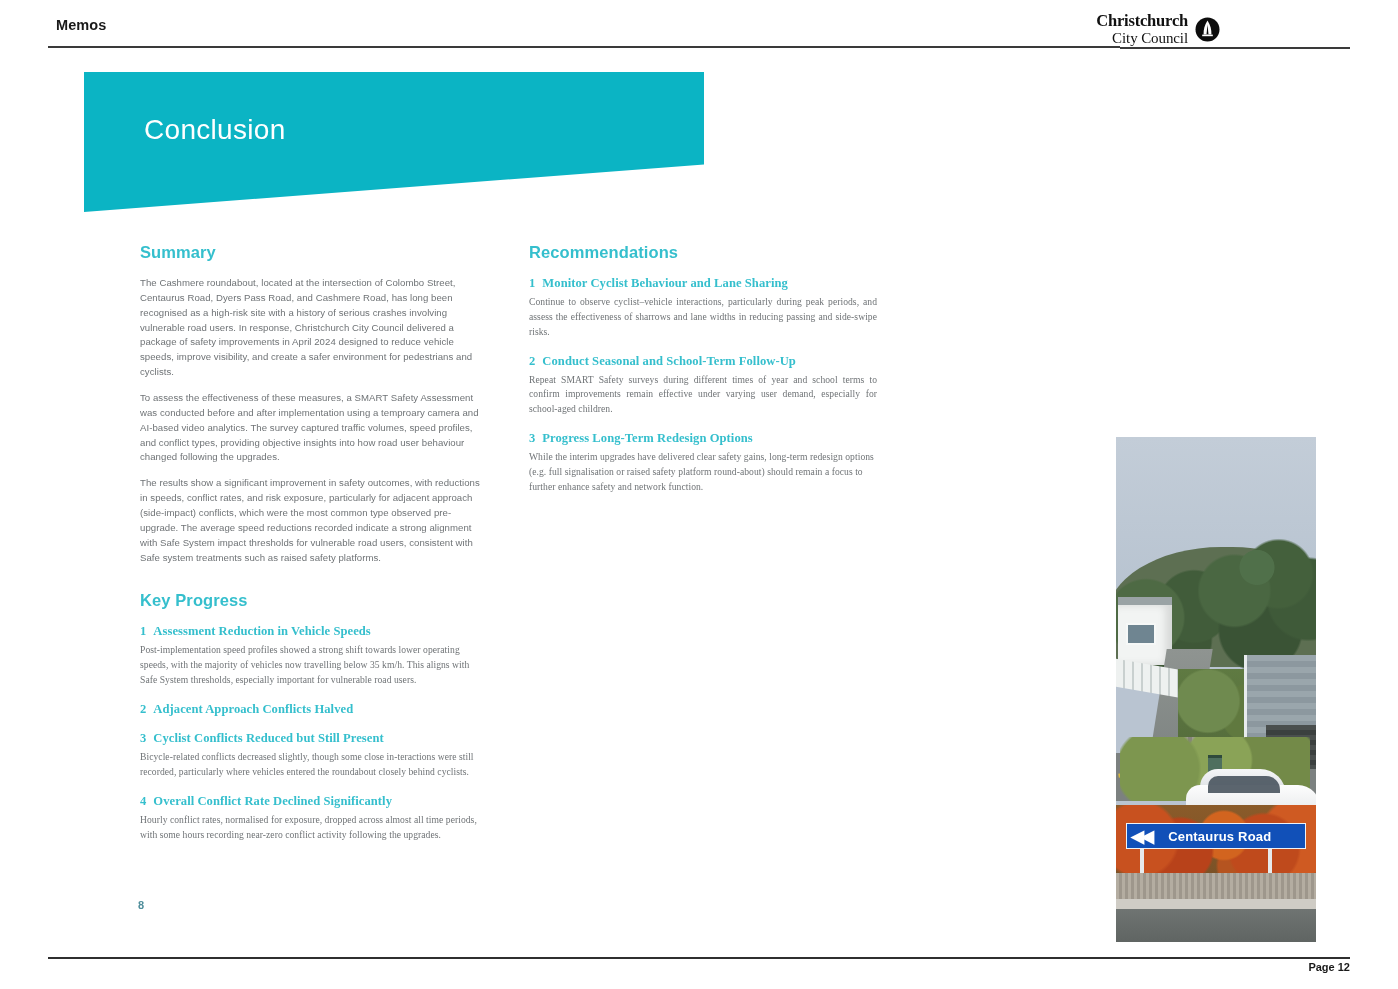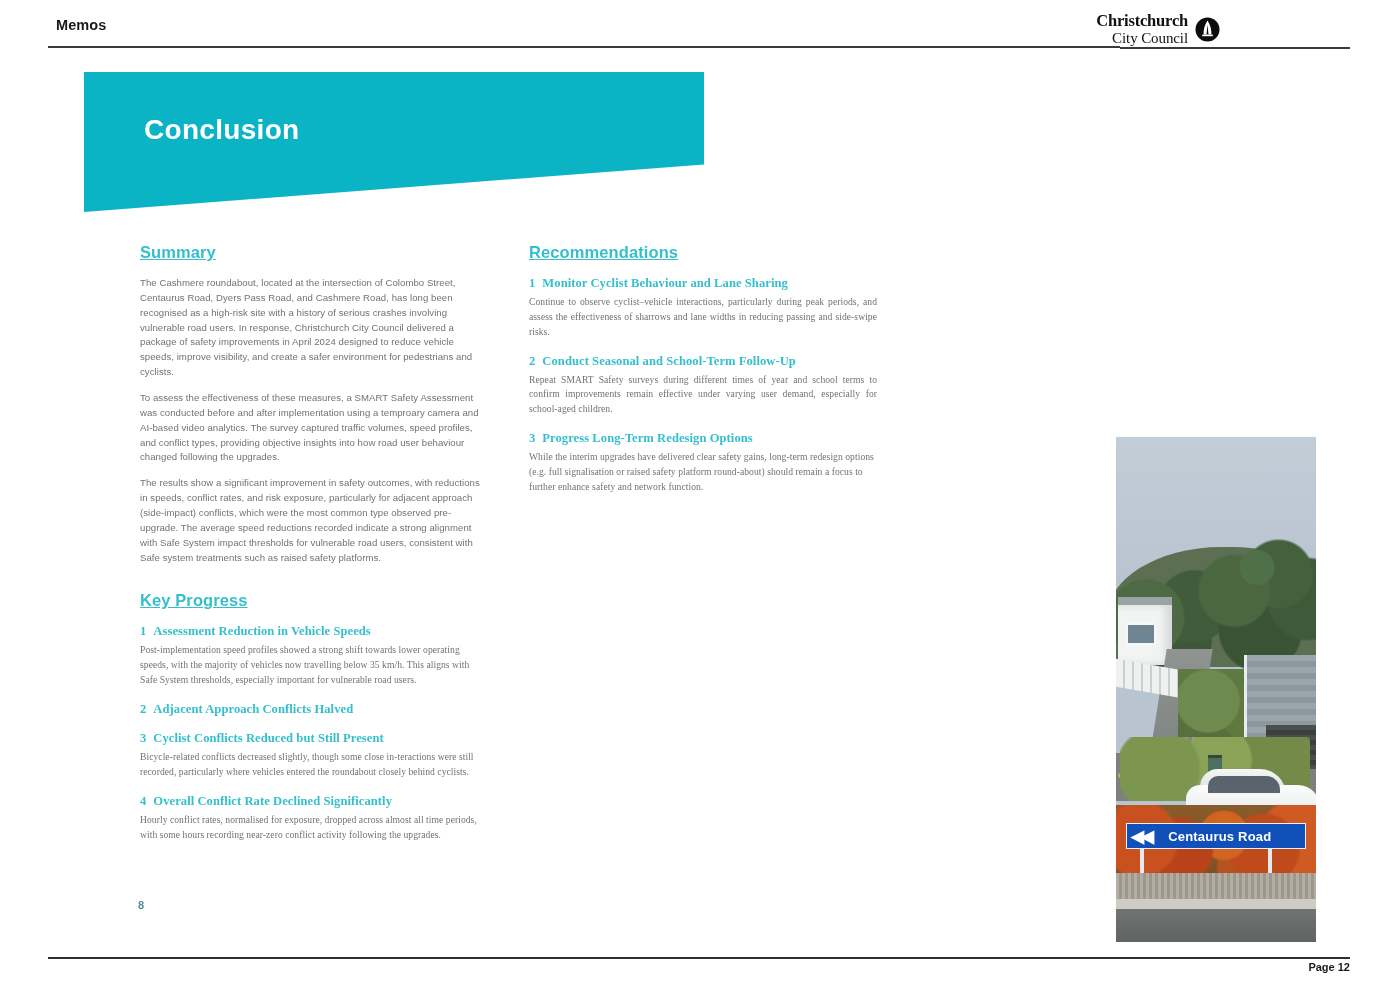--- a/index.html
+++ b/index.html
@@ -97,41 +97,40 @@
     width: 620px;
     height: 140px;
     background: #0bb4c4;
     clip-path: polygon(0 0, 100% 0, 100% 66%, 0 100%);
   }
   .banner-title {
     position: absolute;
     left: 60px;
     top: 42px;
     font-size: 28px;
-    font-weight: bold;
+    font-weight: normal;
     color: #ffffff;
     letter-spacing: 0.3px;
   }
 
   
   .col {
     position: absolute;
     top: 243px;
     width: 348px;
   }
   .col-left  { left: 140px; }
   .col-right { left: 529px; }
 
   .section-head {
     font-size: 16.5px;
     font-weight: bold;
     color: #35bfcd;
     letter-spacing: 0.1px;
     margin: 0 0 14px 0;
-    text-decoration: underline;
   }
 
   .body-text {
     font-size: 9.6px;
     line-height: 1.55;
     color: #6f7376;
     margin: 0 0 11px 0;
     letter-spacing: 0.05px;
   }
   .body-text.justify { text-align: justify; }

